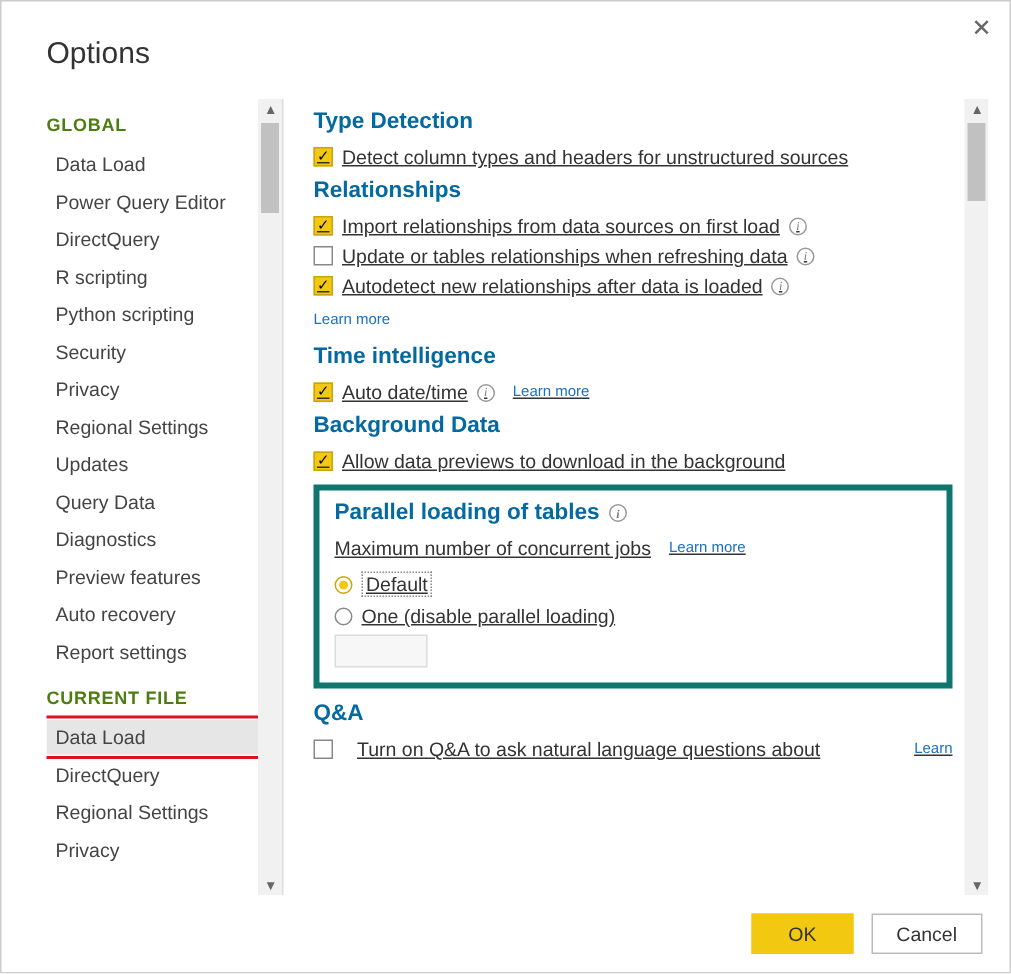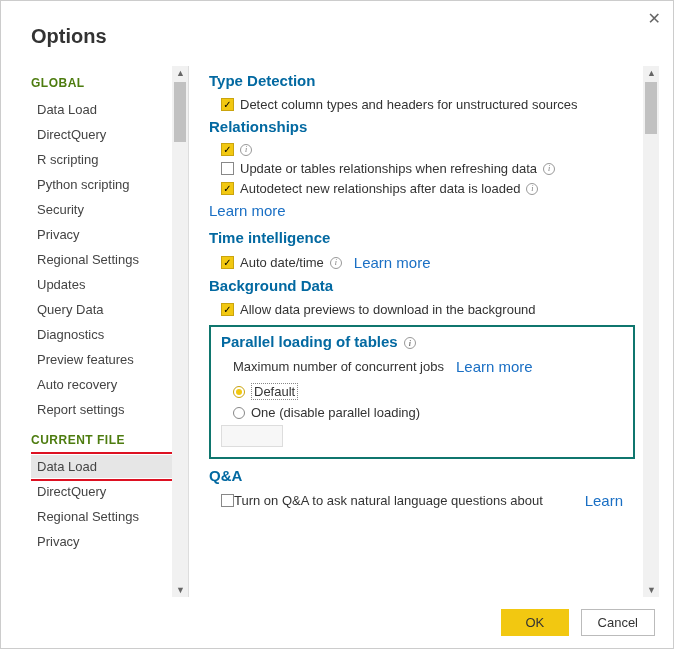--- a/index.html
+++ b/index.html
@@ -1,60 +1,61 @@
 <!DOCTYPE html>
 <html><head>
 <meta charset="utf-8">
 <style>
 * { box-sizing: border-box; margin: 0; padding: 0; }
 body { font-family: "Segoe UI", Arial, sans-serif; font-size: 13px; color: #333; background: #fff; }
 .dialog { width: 674px; height: 649px; border: 1px solid #ccc; position: relative; display: flex; flex-direction: column; }
 .close-btn { position: absolute; top: 8px; right: 12px; font-size: 16px; color: #666; cursor: pointer; background: none; border: none; }
-.title { font-size: 20px; font-weight: 700; padding: 24px 30px 18px 30px; color: #333; }
+.title { font-size: 20px; font-weight: 400; padding: 24px 30px 18px 30px; color: #333; }
 .body { flex: 1; display: flex; overflow: hidden; padding: 0 14px 0 30px; }
 .sidebar { width: 158px; overflow-y: hidden; position: relative; border-right: 1px solid #ddd; }
 .sidebar-scroll { position: absolute; right: 0; top: 0; width: 16px; height: 100%; background: #f1f1f1; }
 .sidebar-thumb { position: absolute; top: 2px; right: 2px; width: 12px; height: 60px; background: #c1c1c1; }
 .sidebar-arrow { position: absolute; right: 3px; font-size: 9px; color: #666; }
 .section-header { font-size: 12px; color: #4d7c0f; letter-spacing: 0.5px; padding: 10px 0 6px 0; font-weight: 600; }
 .nav-item { padding: 4px 6px; color: #444; cursor: pointer; font-size: 13px; margin: 2px 0; }
 .nav-item.selected { background: #e6e6e6; outline: 2px solid #d12; outline-offset: 1px; }
 .content { flex: 1; padding: 0 24px 0 20px; overflow: hidden; position: relative; }
 .content-scroll { position: absolute; right: 0; top: 0; width: 16px; height: 100%; background: #f1f1f1; }
 .content-thumb { position: absolute; top: 2px; right: 2px; width: 12px; height: 52px; background: #c1c1c1; }
 h3 { font-size: 15px; font-weight: 600; color: #0369a1; margin: 6px 0 8px 0; }
-.opt-row { display: flex; align-items: center; gap: 6px; margin: 5px 12px; font-size: 13px; color: #333; }
+.opt-row { display: flex; align-items: center; gap: 6px; margin: 5px 0; font-size: 13px; color: #333; text-decoration: underline; }
 .chk { width: 13px; height: 13px; border: 1px solid #888; display: inline-flex; align-items: center; justify-content: center; font-size: 11px; flex-shrink: 0; }
 .chk.checked { background: #f2c811; border-color: #caa40e; color: #000; }
 .chk.checked::after { content: "✓"; font-size: 10px; line-height: 1; }
 .info-icon { width: 12px; height: 12px; border: 1px solid #999; border-radius: 50%; display: inline-flex; align-items: center; justify-content: center; font-size: 8px; color: #777; font-style: italic; font-family: Georgia, serif; }
 .info-icon::before { content: "i"; }
-.link { color: #1a6fc4; cursor: pointer; font-size: 15px; }
+.link { color: #1a6fc4; cursor: pointer; font-size: 10px; }
 .radio { width: 12px; height: 12px; border: 1px solid #888; border-radius: 50%; display: inline-flex; align-items: center; justify-content: center; flex-shrink: 0; }
 .radio.checked { border-color: #caa40e; }
 .radio.checked::after { content: ""; width: 6px; height: 6px; background: #f2c811; border-radius: 50%; }
 .dotted { border: 1px dotted #888; padding: 0 2px; }
 .num-input { width: 62px; height: 22px; border: 1px solid #ddd; background: #f7f7f7; margin-top: 4px; }
-.highlight-box { border: 2px solid #0f766e; padding: 6px 10px 10px 10px; margin: 8px 0; }
+.highlight-box { border: 4px solid #0f766e; padding: 6px 10px 10px 10px; margin: 8px 0; }
 .footer { padding: 12px 18px; text-align: right; }
 .btn { display: inline-block; min-width: 68px; padding: 5px 16px; margin-left: 8px; border: 1px solid #bbb; background: #fff; cursor: pointer; font-size: 13px; text-align: center; }
 .btn.primary { background: #f2c811; border-color: #f2c811; }
 .learn-block { margin: 6px 0 10px 0; }
 </style>
 </head>
 <body>
 
 <div class="dialog">
   <button class="close-btn">✕</button>
   <div class="title">Options</div>
 
   <div class="body">
     <div class="sidebar">
       <div class="section-header">GLOBAL</div>
       <div class="nav-item">Data Load</div>
+      <div class="nav-item">Power Query Editor</div>
       <div class="nav-item">DirectQuery</div>
       <div class="nav-item">R scripting</div>
       <div class="nav-item">Python scripting</div>
       <div class="nav-item">Security</div>
       <div class="nav-item">Privacy</div>
       <div class="nav-item">Regional Settings</div>
       <div class="nav-item">Updates</div>
       <div class="nav-item">Query Data</div>
       <div class="nav-item">Diagnostics</div>
       <div class="nav-item">Preview features</div>
@@ -77,20 +78,21 @@
     <div class="content">
       <h3>Type Detection</h3>
       <div class="opt-row">
         <span class="chk checked"></span>
         <span>Detect column types and headers for unstructured sources</span>
       </div>
 
       <h3>Relationships</h3>
       <div class="opt-row">
         <span class="chk checked"></span>
+        <span>Import relationships from data sources on first load</span>
         <span class="info-icon"></span>
       </div>
       <div class="opt-row">
         <span class="chk"></span>
         <span>Update or tables relationships when refreshing data</span>
         <span class="info-icon"></span>
       </div>
       <div class="opt-row">
         <span class="chk checked"></span>
         <span>Autodetect new relationships after data is loaded</span>
@@ -127,21 +129,21 @@
         </div>
         <div class="opt-row">
           <span class="radio"></span>
           <span>One (disable parallel loading)</span>
         </div>
         <div class="num-input"></div>
       </div>
 
       <h3>Q&amp;A</h3>
       <div class="opt-row" style="justify-content:space-between">
-        <div style="display:flex;align-items:center;gap:0">
+        <div style="display:flex;align-items:center;gap:16px">
           <span class="chk"></span>
           <span>Turn on Q&amp;A to ask natural language questions about</span>
         </div>
         <span class="link">Learn</span>
       </div>
 
       <div class="content-scroll">
         <span class="sidebar-arrow" style="top:2px">▲</span>
         <div class="content-thumb" style="top:16px"></div>
         <span class="sidebar-arrow" style="bottom:2px">▼</span>

